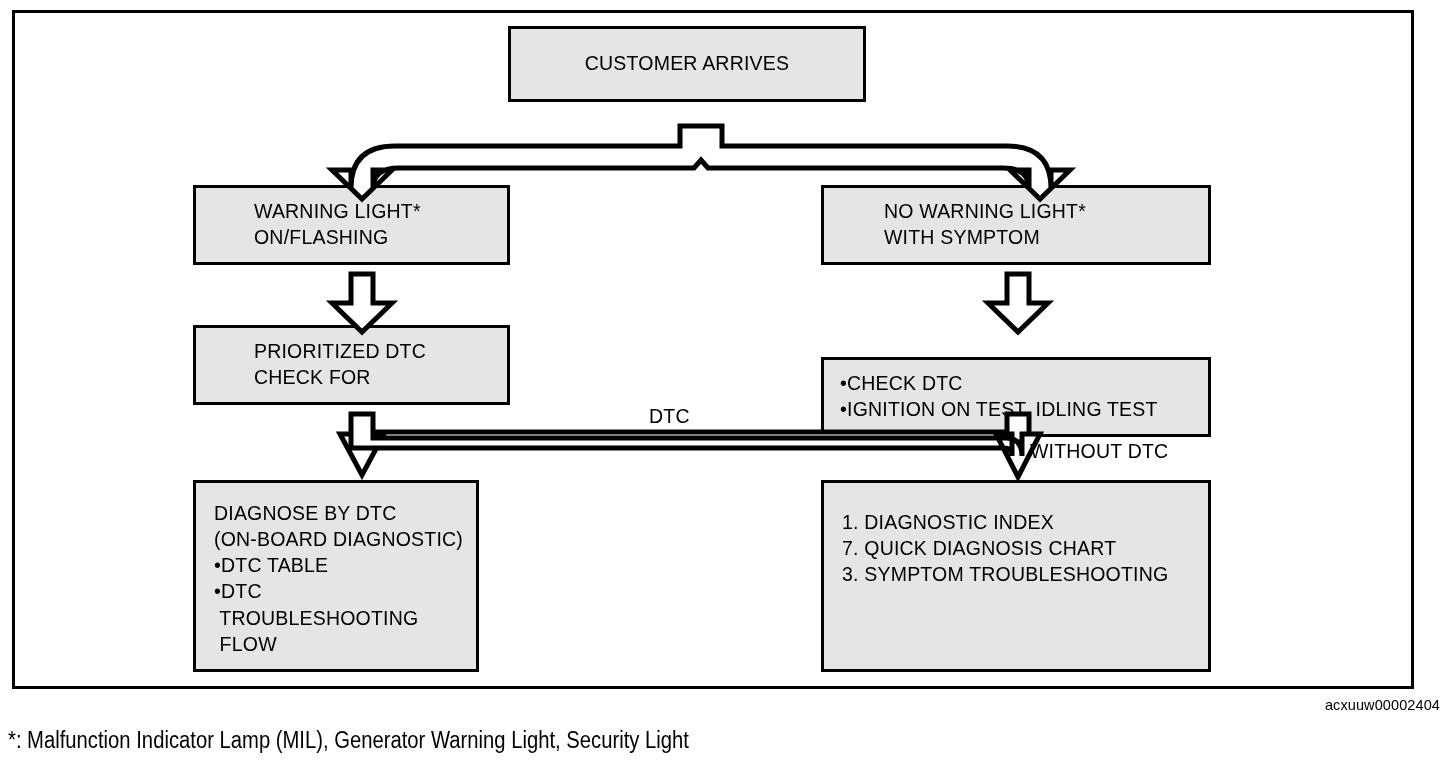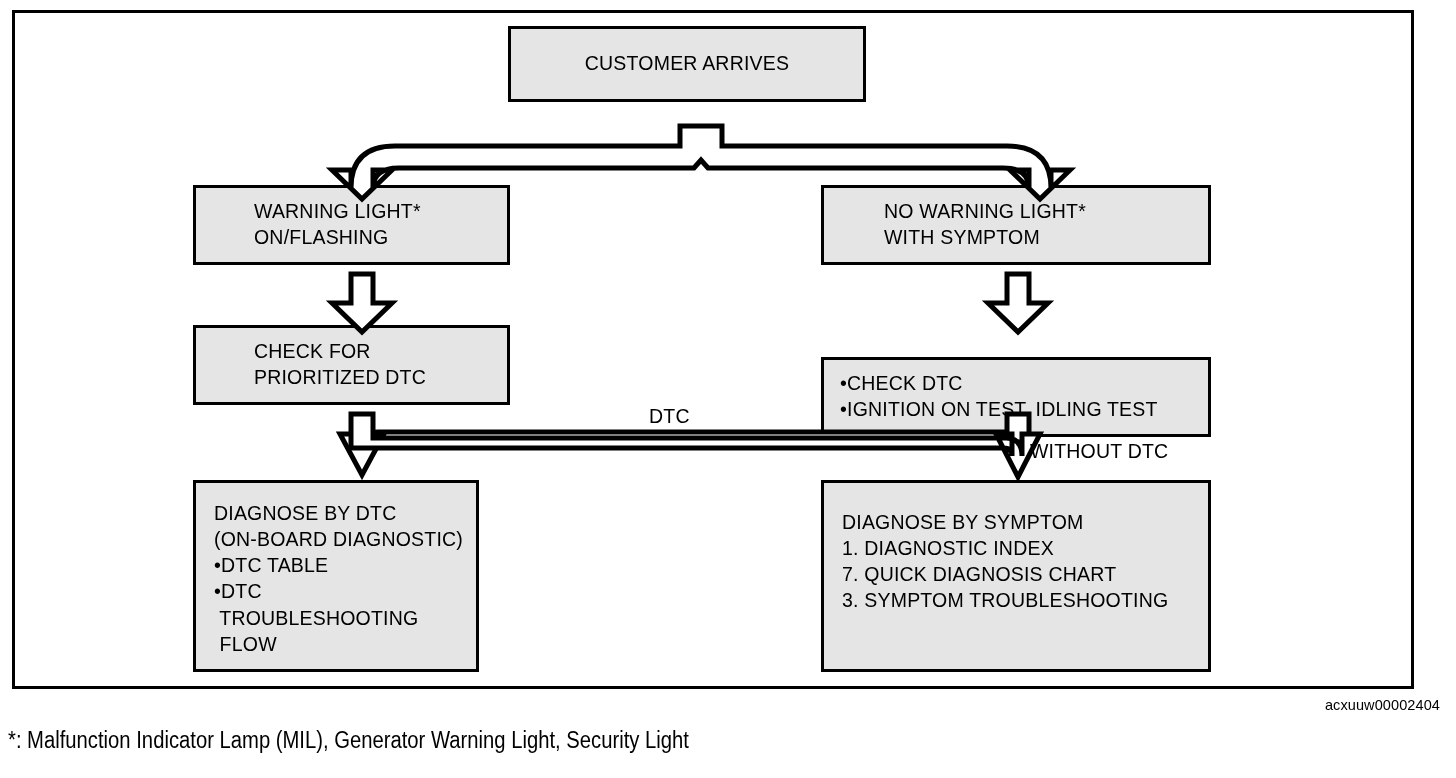--- a/index.html
+++ b/index.html
@@ -138,40 +138,39 @@
   <span class="ln">WARNING LIGHT*</span>
   <span class="ln">ON/FLASHING</span>
 </div>
 
 <div class="fbox" id="box-no-warning-light">
   <span class="ln">NO WARNING LIGHT*</span>
   <span class="ln">WITH SYMPTOM</span>
 </div>
 
 <div class="fbox" id="box-check-prioritized">
+  <span class="ln">PRIORITIZED DTC</span>
   <span class="ln">CHECK FOR</span>
-  <span class="ln">PRIORITIZED DTC</span>
 </div>
 
 <div class="fbox" id="box-check-dtc">
   <span class="ln">•CHECK DTC</span>
   <span class="ln">•IGNITION ON TEST, IDLING TEST</span>
 </div>
 
 <div class="fbox" id="box-diagnose-by-dtc">
   <span class="ln">DIAGNOSE BY DTC</span>
   <span class="ln">(ON-BOARD DIAGNOSTIC)</span>
   <span class="ln">•DTC TABLE</span>
   <span class="ln">•DTC</span>
   <span class="ln"> TROUBLESHOOTING</span>
   <span class="ln"> FLOW</span>
 </div>
 
 <div class="fbox" id="box-diagnose-by-symptom">
-  <span class="ln">DIAGNOSE BY SYMPTOM</span>
   <span class="ln">1. DIAGNOSTIC INDEX</span>
   <span class="ln">7. QUICK DIAGNOSIS CHART</span>
   <span class="ln">3. SYMPTOM TROUBLESHOOTING</span>
 </div>
 
 <svg class="arrow-layer" viewBox="0 0 1456 778">
 
   
   <path class="arrow-shape" d="M 680,126
            L 680,146

